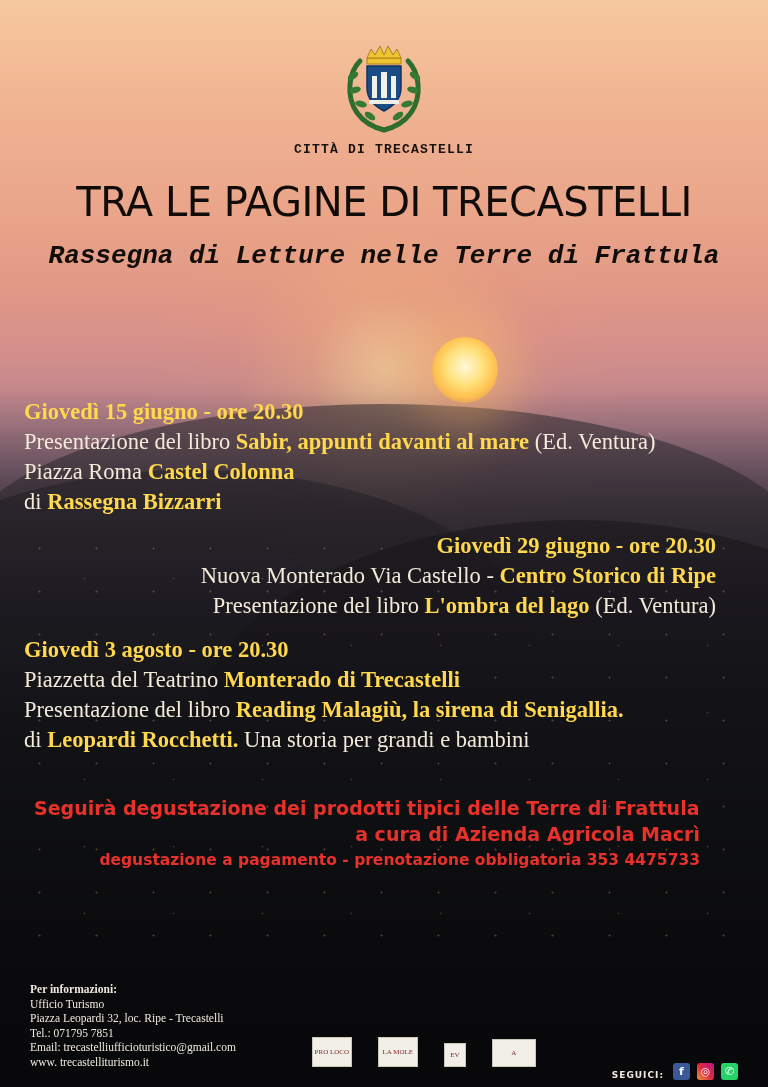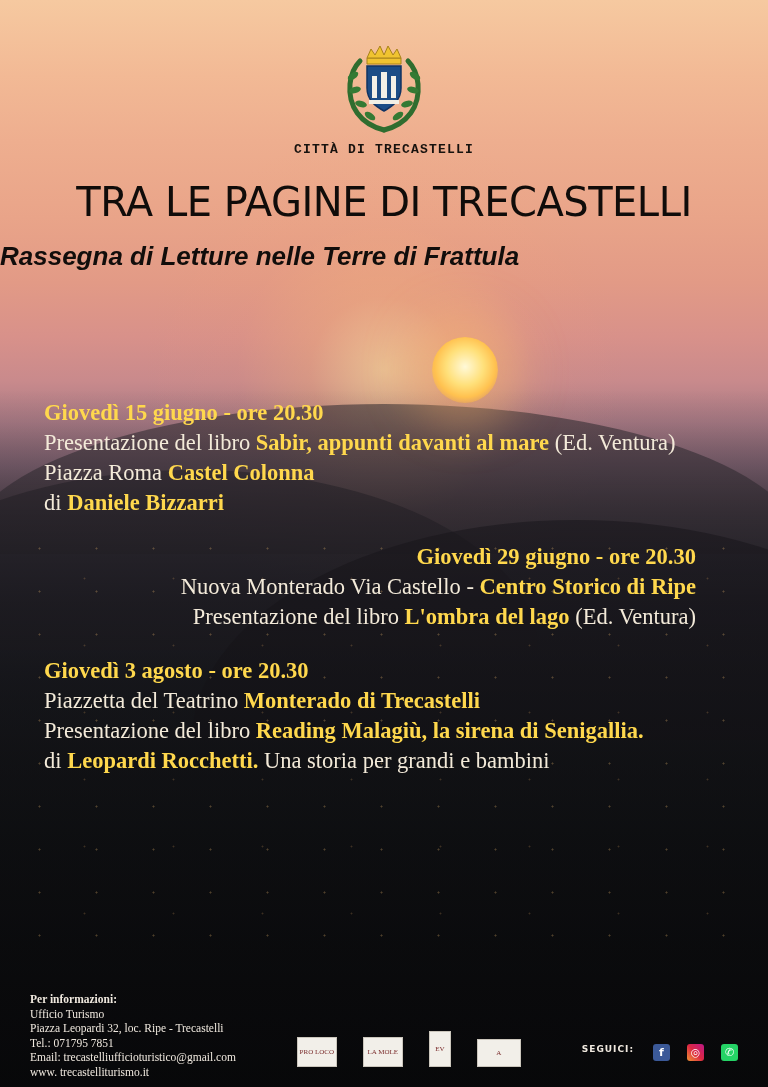--- a/index.html
+++ b/index.html
@@ -102,31 +102,32 @@
     margin-top: 22px;
     text-align: center;
     font-family: "DejaVu Sans", sans-serif;
     font-weight: normal;
     font-size: 40px;
     letter-spacing: -0.5px;
     color: #100c0a;
   }
   .subtitle {
     margin-top: 16px;
-    font-family: Liberation Sans, sans-serif;
+    text-align: center;
+    font-family: Liberation Mono, monospace;
     font-style: italic;
     font-weight: bold;
     font-size: 26px;
     color: #110d0b;
   }
 
   
-  .events { margin-top: 126px; padding: 0 44px; }
+  .events { margin-top: 126px; padding: 0 24px; }
   .event { font-size: 22.5px; line-height: 30px; color: #f3ead9; }
-  .event + .event { margin-top: 24px; }
+  .event + .event { margin-top: 14px; }
   .event.right { text-align: right; padding-right: 28px; }
   .event-line { white-space: normal; }
   .hl { color: #ffd84d; font-weight: bold; }
 
   
   .promo {
     margin-top: 42px;
     padding: 0 34px;
     color: #e8312a;
     font-family: "DejaVu Sans", sans-serif;
@@ -145,45 +146,45 @@
     display: flex;
     align-items: flex-end;
     justify-content: space-between;
     z-index: 6;
   }
   .info {
     color: #f0e9df;
     font-family: "Liberation Serif", serif;
     font-size: 11.5px;
     line-height: 14.5px;
-    padding-bottom: 8px;
+    padding-bottom: 18px;
     max-width: 300px;
   }
   .info .info-head { font-weight: bold; }
   .logos {
     display: flex;
     align-items: flex-end;
     gap: 26px;
     padding-bottom: 20px;
   }
   .logo-box {
     width: 40px; height: 30px;
     background: #f2efe9;
     border: 1px solid #cbc6bc;
     display: flex; align-items: center; justify-content: center;
     font-size: 7px; color: #7a2b2b; text-align: center; line-height: 8px;
     overflow: hidden;
   }
-  .logo-box.tall { width: 22px; height: 36px; }
+  .logo-box.tall { width: 22px; height: 24px; }
   .logo-box.wide { width: 44px; height: 28px; }
   .social {
     display: flex;
-    align-items: flex-start;
-    gap: 17px;
-    padding-bottom: 26px;
+    align-items: flex-end;
+    gap: 7px;
+    padding-bottom: 7px;
   }
   .social-label {
     color: #f0e9df;
     font-family: "DejaVu Sans", sans-serif;
     font-size: 9px;
     letter-spacing: 1px;
     font-weight: bold;
     margin-right: 2px;
   }
   .sicon {
@@ -243,35 +244,40 @@
     </div>
 
     <div class="title">TRA LE PAGINE DI TRECASTELLI</div>
     <div class="subtitle">Rassegna di Letture nelle Terre di Frattula</div>
 
     <div class="events">
         <div class="event">
           <div class="event-line"><span class="hl">Giovedì 15 giugno - ore 20.30</span></div>
           <div class="event-line"><span>Presentazione del libro </span><span class="hl">Sabir, appunti davanti al mare</span><span> (Ed. Ventura)</span></div>
           <div class="event-line"><span>Piazza Roma </span><span class="hl">Castel Colonna</span></div>
-          <div class="event-line"><span>di </span><span class="hl">Daniele Bizzarri</span></div>
+          <div class="event-line"><span>di </span><span class="hl">Rassegna Bizzarri</span></div>
         </div>
         <div class="event right">
           <div class="event-line"><span class="hl">Giovedì 29 giugno - ore 20.30</span></div>
           <div class="event-line"><span>Nuova Monterado Via Castello - </span><span class="hl">Centro Storico di Ripe</span></div>
           <div class="event-line"><span>Presentazione del libro </span><span class="hl">L'ombra del lago</span><span> (Ed. Ventura)</span></div>
         </div>
         <div class="event">
           <div class="event-line"><span class="hl">Giovedì 3  agosto - ore 20.30</span></div>
           <div class="event-line"><span>Piazzetta del Teatrino </span><span class="hl">Monterado di Trecastelli</span></div>
           <div class="event-line"><span>Presentazione del libro </span><span class="hl">Reading Malagiù, la sirena di Senigallia.</span></div>
           <div class="event-line"><span>di </span><span class="hl">Leopardi Rocchetti.</span><span> Una storia per grandi e bambini</span></div>
         </div>
       </div>
 
+    <div class="promo">
+      <div class="promo-l1">Seguirà degustazione dei prodotti tipici delle Terre di Frattula</div>
+      <div class="promo-l2">a cura di Azienda Agricola Macrì</div>
+      <div class="promo-l3">degustazione a pagamento - prenotazione obbligatoria 353 4475733</div>
+    </div>
   </div>
 
   <div class="bottom">
     <div class="info">
       <div class="info-head">Per informazioni:</div>
       <div>Ufficio Turismo</div>
       <div>Piazza Leopardi 32, loc. Ripe - Trecastelli</div>
       <div>Tel.: 071795 7851</div>
       <div>Email: trecastelliufficioturistico@gmail.com</div>
       <div>www. trecastelliturismo.it</div>

